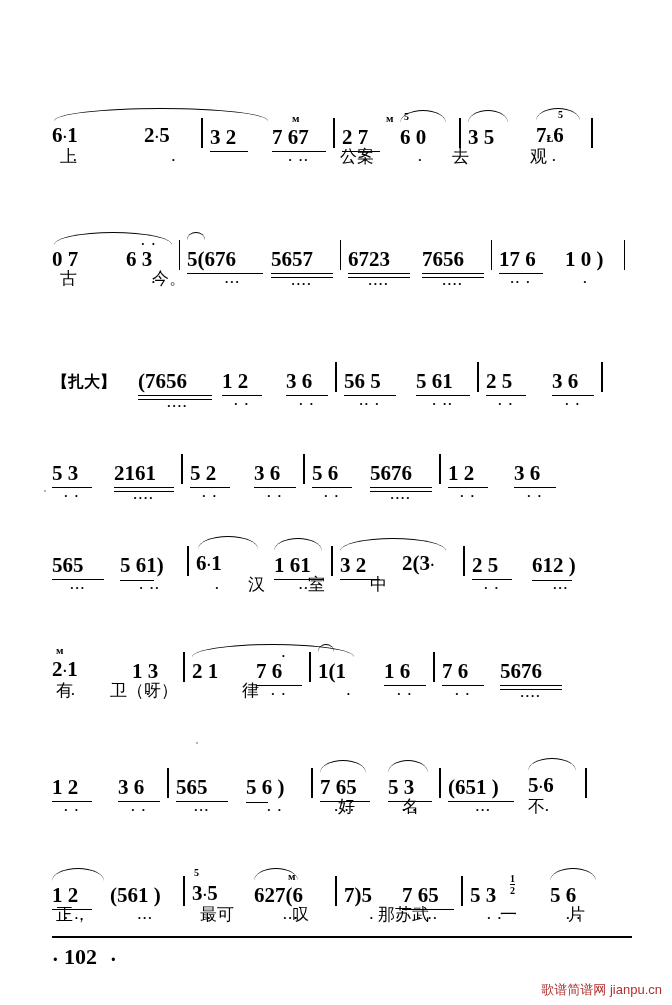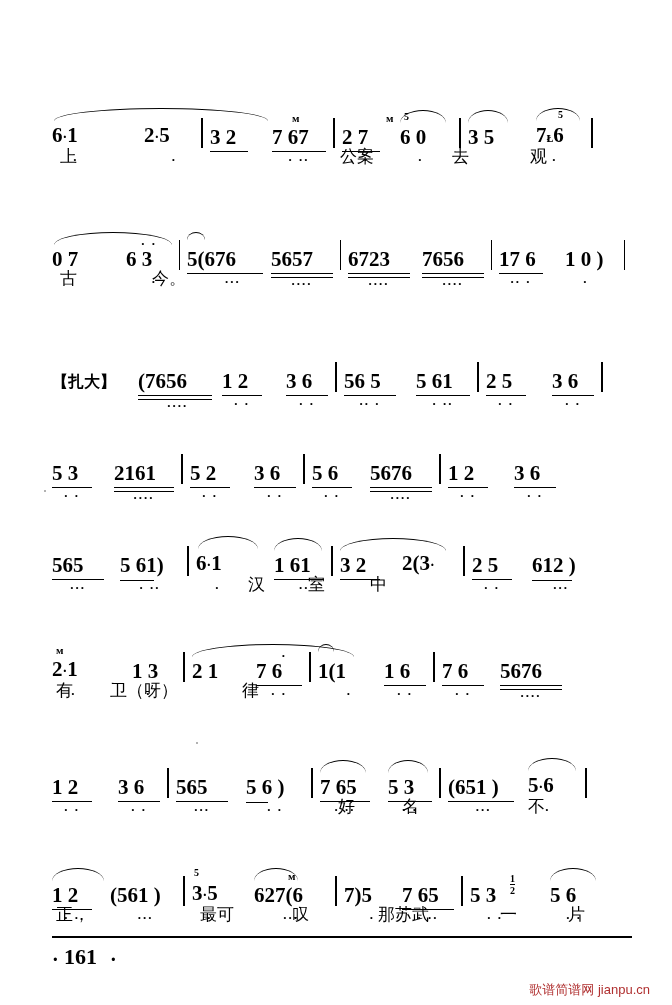--- a/index.html
+++ b/index.html
@@ -144,21 +144,21 @@
   .botdot-l, .botdot-r {
     position: absolute;
     top: 948px;
     font-size: 20px;
     font-weight: bold;
   }
   .botdot-l { left: 52px; }
   .botdot-r { left: 104px; }
   .watermark {
     position: absolute;
-    right: 22px;
+    right: 10px;
     bottom: 6px;
     font-size: 13px;
     color: #b03030;
     font-family: "Liberation Sans", sans-serif;
   }
   .dustspeck {
     position: absolute;
     width: 2px; height: 2px;
     background: #999;
     border-radius: 50%;
@@ -576,19 +576,19 @@
       <span class="lyric" style="left:148px;">最可</span>
       <span class="lyric" style="left:240px;">叹</span>
       <span class="lyric" style="left:326px;">那苏武</span>
       <span class="lyric" style="left:448px;">一</span>
       <span class="lyric" style="left:516px;">片</span>
     </div>
   </div>
 
   <div class="botline"></div>
   <span class="botdot-l">·</span>
-  <span class="pagenum">161</span>
+  <span class="pagenum">102</span>
   <span class="botdot-r" style="left:110px;">·</span>
   <span class="watermark">歌谱简谱网 jianpu.cn</span>
 
   <span class="dustspeck" style="left:44px;top:490px;"></span>
   <span class="dustspeck" style="left:196px;top:742px;"></span>
 </div>
 
 </body></html>

